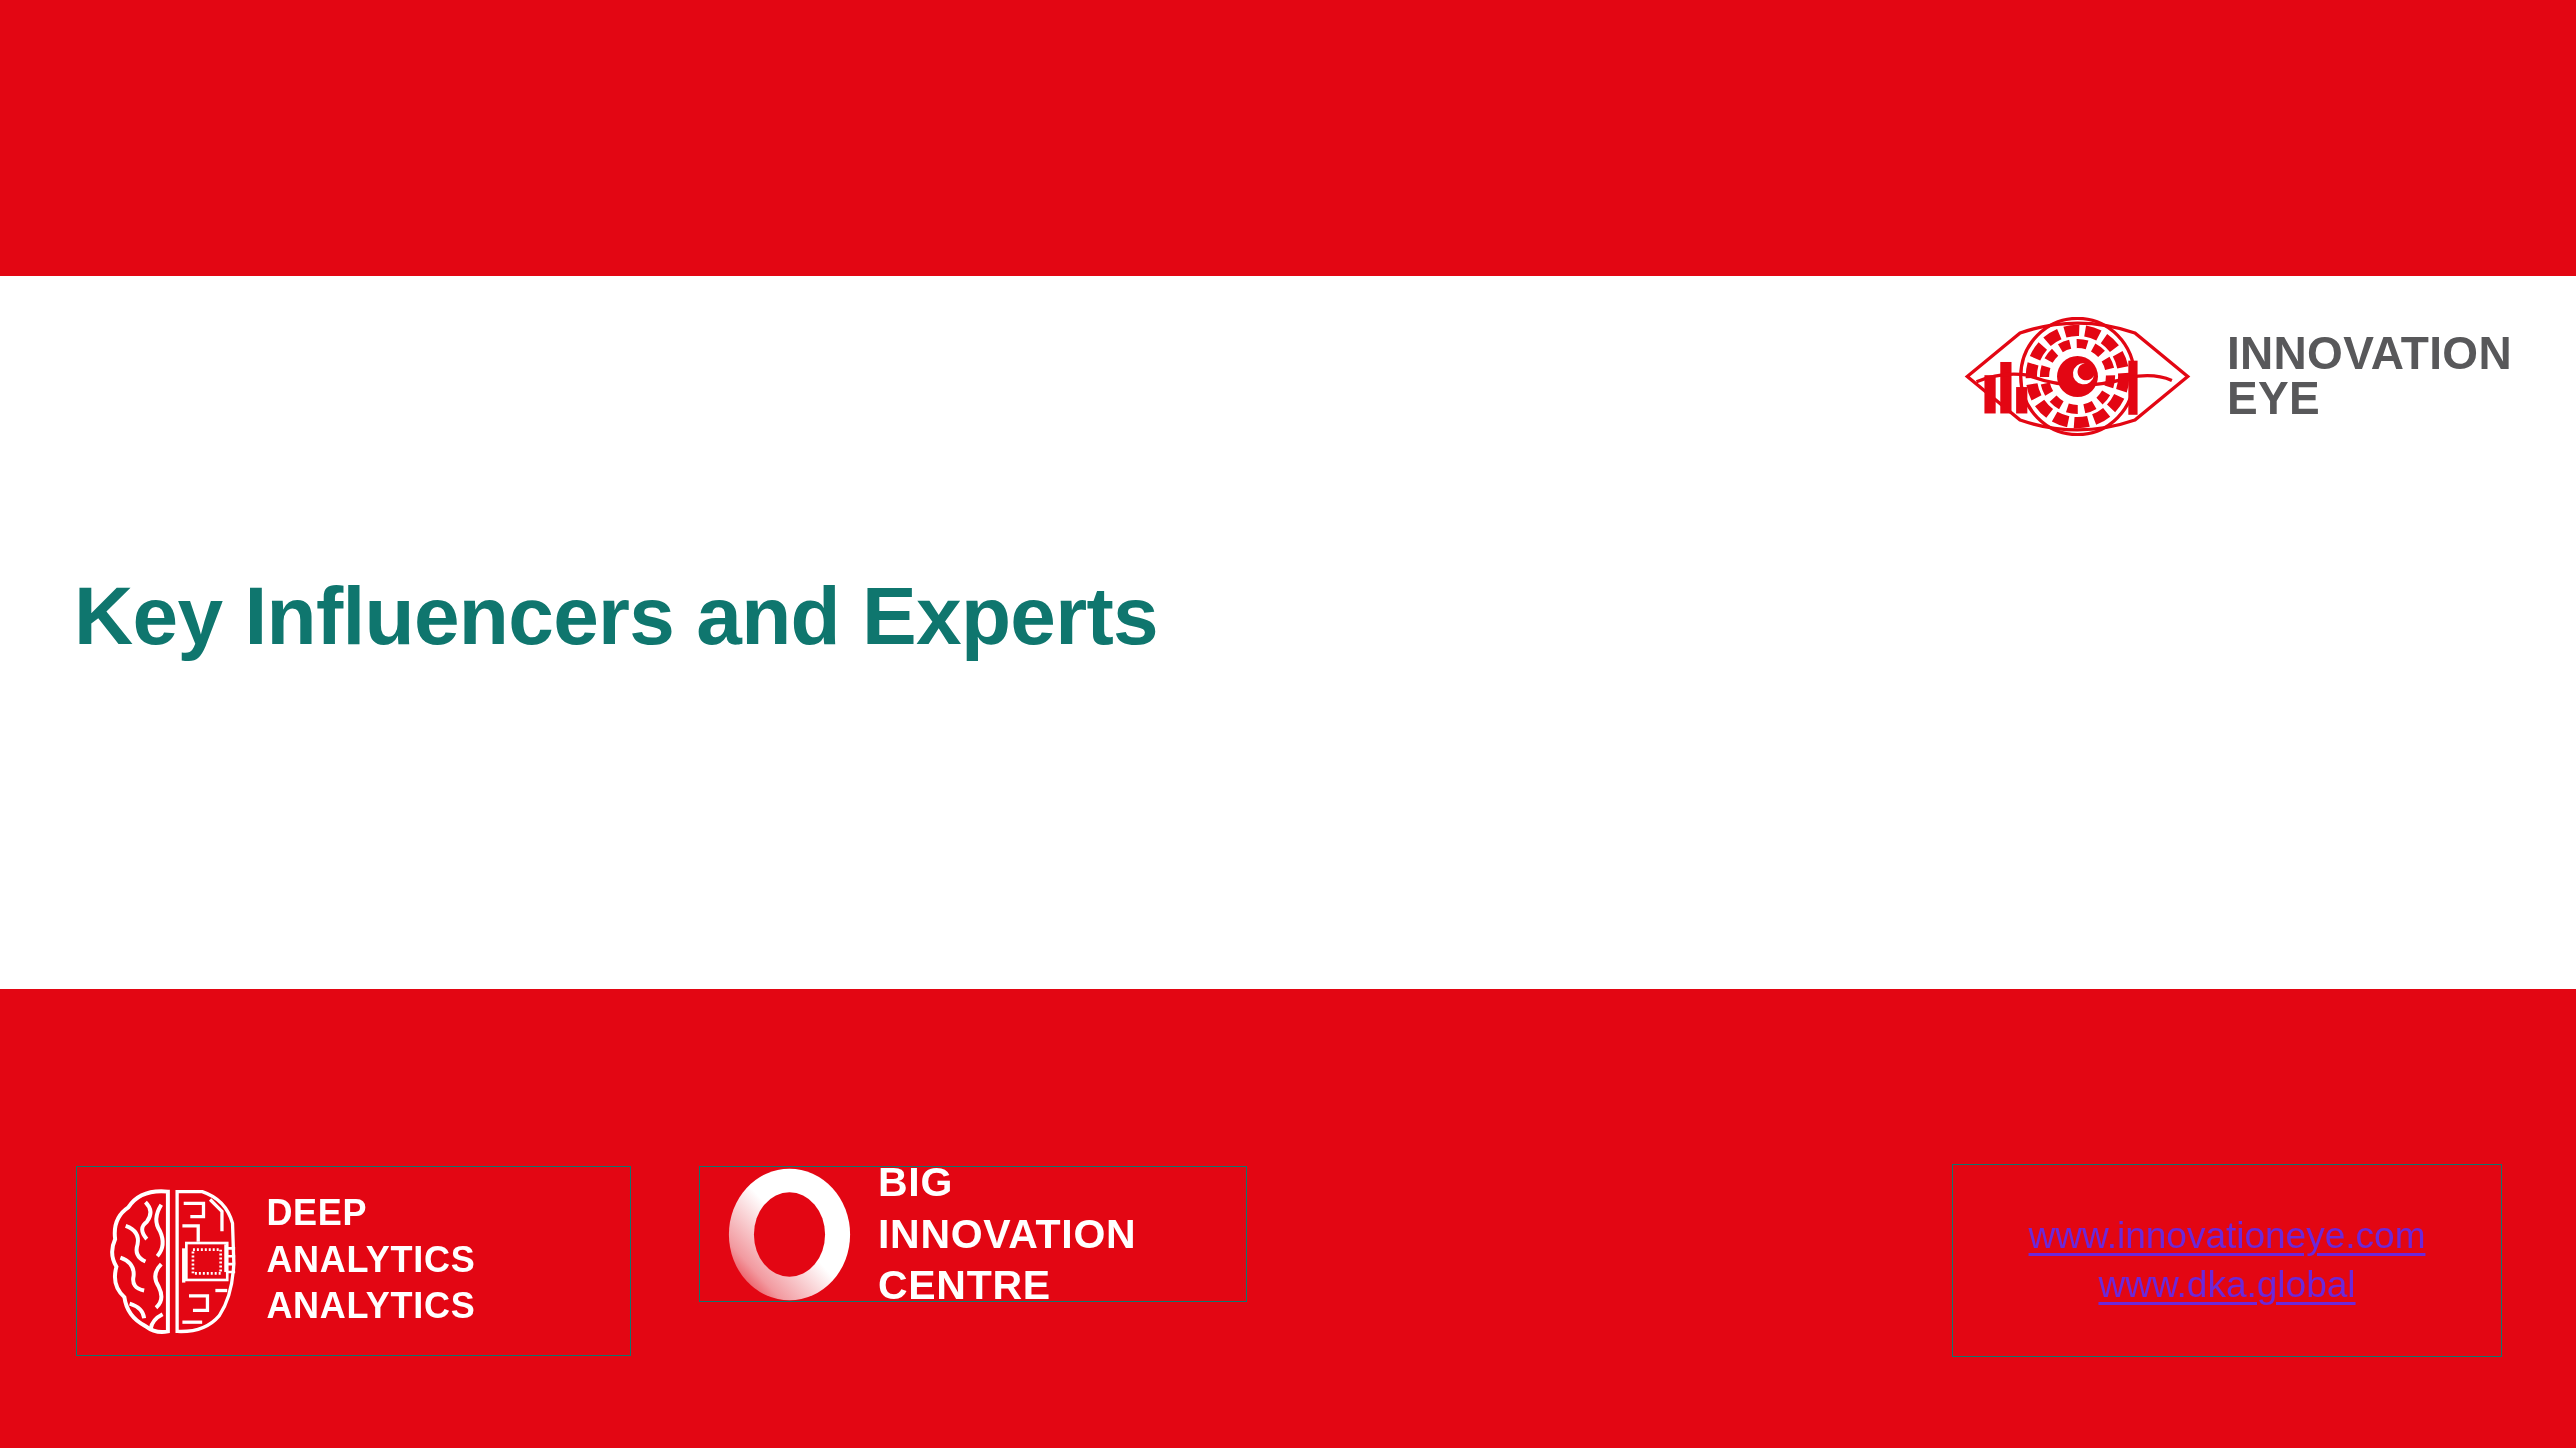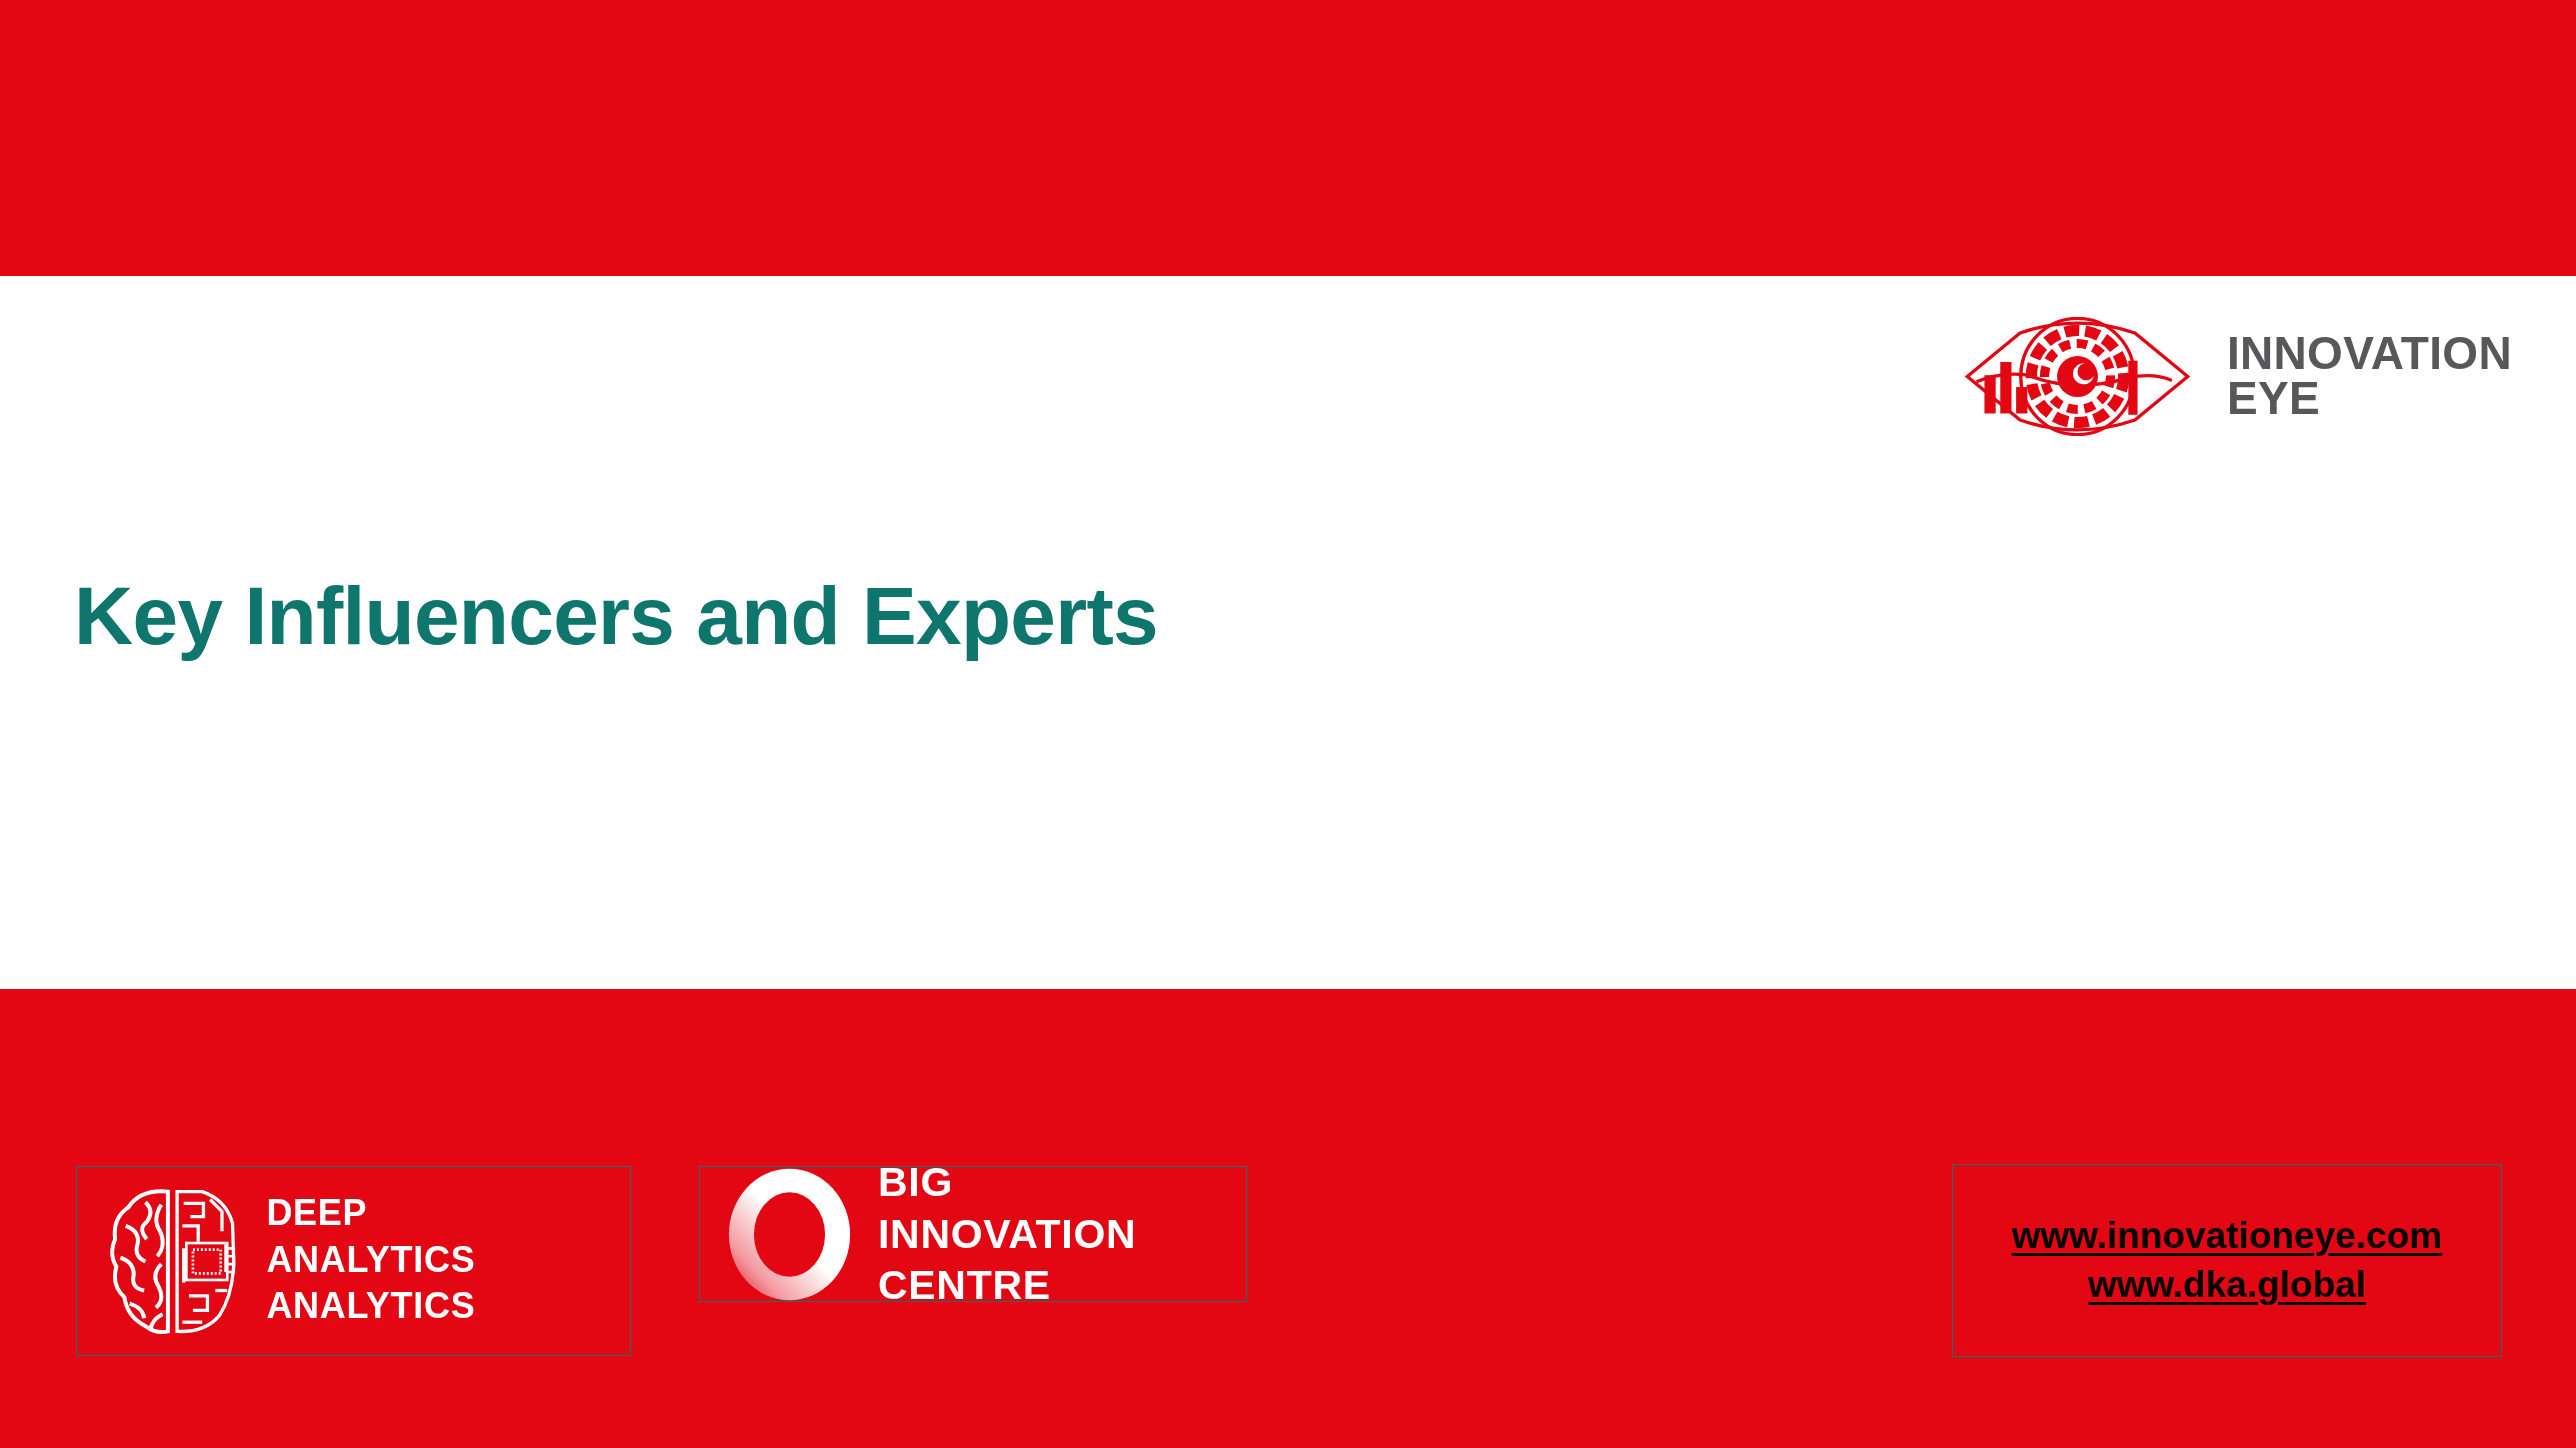--- a/index.html
+++ b/index.html
@@ -97,23 +97,23 @@
     color: #ffffff;
     font-weight: bold;
     line-height: 1.0;
   }
   .brand-text.dka span { font-size: 36px; letter-spacing: 0.7px; margin-bottom: 10.6px; white-space: nowrap; }
   .brand-text.dka span:last-child { margin-bottom: 3px; }
   .brand-text.bic span { font-size: 41px; letter-spacing: 0.7px; margin-bottom: 10.6px; white-space: nowrap; }
   .brand-text.bic span:last-child { margin-bottom: 0; }
 
   .link-line {
-    color: #000000;
+    color: #6d28d9;
     font-size: 37px;
-    font-weight: bold;
+    font-weight: normal;
     text-decoration: underline;
     text-decoration-thickness: 3.3px;
     text-underline-offset: 5.3px;
     white-space: nowrap;
     display: block;
   }
 </style>
 </head>
 <body>
 

